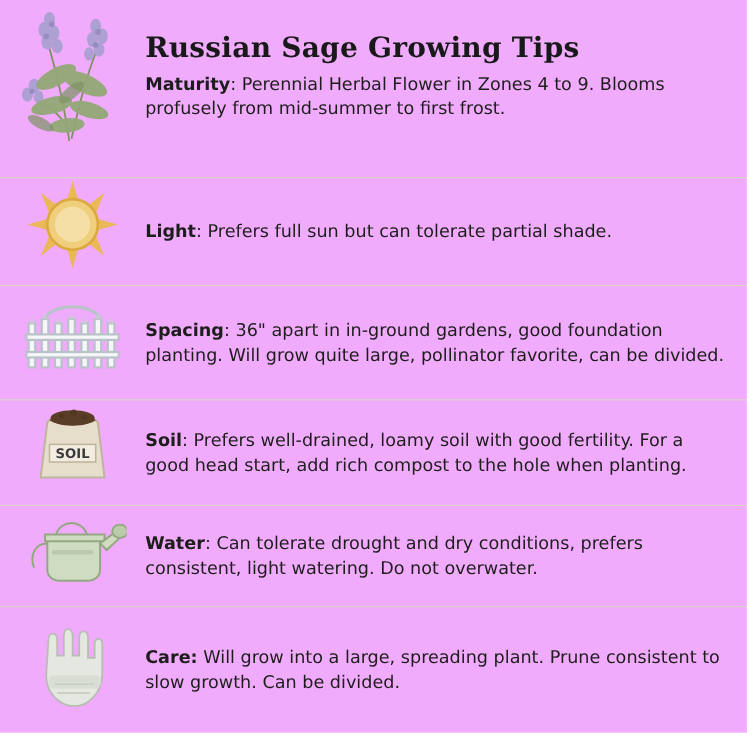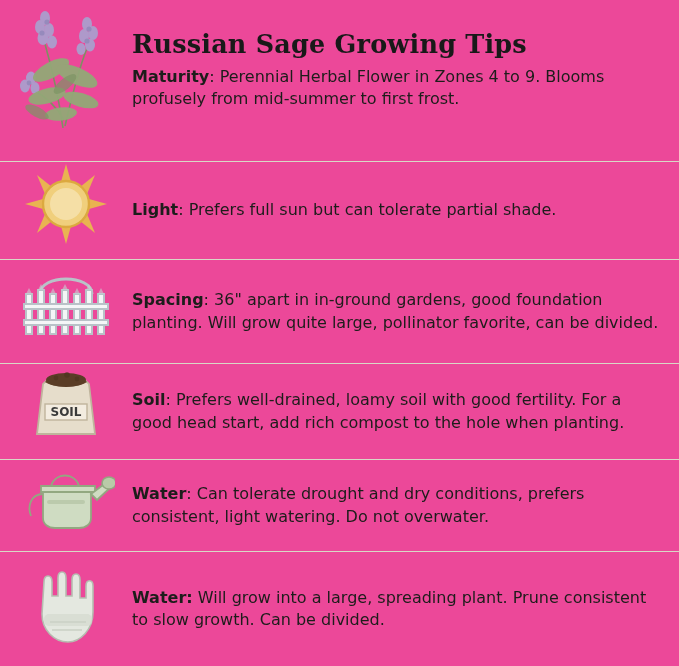--- a/index.html
+++ b/index.html
@@ -10,21 +10,21 @@
     width: 679px;
     height: 666px;
     background: #fdfcf3;
     font-family: "DejaVu Sans", sans-serif;
     color: #1d1d1b;
     overflow: hidden;
   }
   .sheet {
     width: 679px;
     height: 666px;
-    background: #ec4899;
+    background: #f0abfc;
     display: flex;
     flex-direction: column;
     box-sizing: border-box;
   }
   .row {
     display: flex;
     align-items: flex-start;
     border-bottom: 1px solid #d9d7c6;
     box-sizing: border-box;
     padding: 0;
@@ -256,17 +256,17 @@
             <rect x="26" y="62" width="48" height="12" rx="5"></rect>
           </g>
           <g stroke="#c3c9bd" stroke-width="1.2" fill="none">
             <path d="M32 70 L68 70"></path>
             <path d="M34 78 L64 78"></path>
           </g>
         </svg>
       </span>
     </div>
     <div class="text-cell">
-      <p class="body-text"><span class="label">Water:</span><span></span><span> Will grow into a large, spreading plant. Prune consistent to slow growth. Can be divided.</span></p>
+      <p class="body-text"><span class="label">Care:</span><span></span><span> Will grow into a large, spreading plant. Prune consistent to slow growth. Can be divided.</span></p>
     </div>
   </div>
 
 </div>
 
 </body></html>

